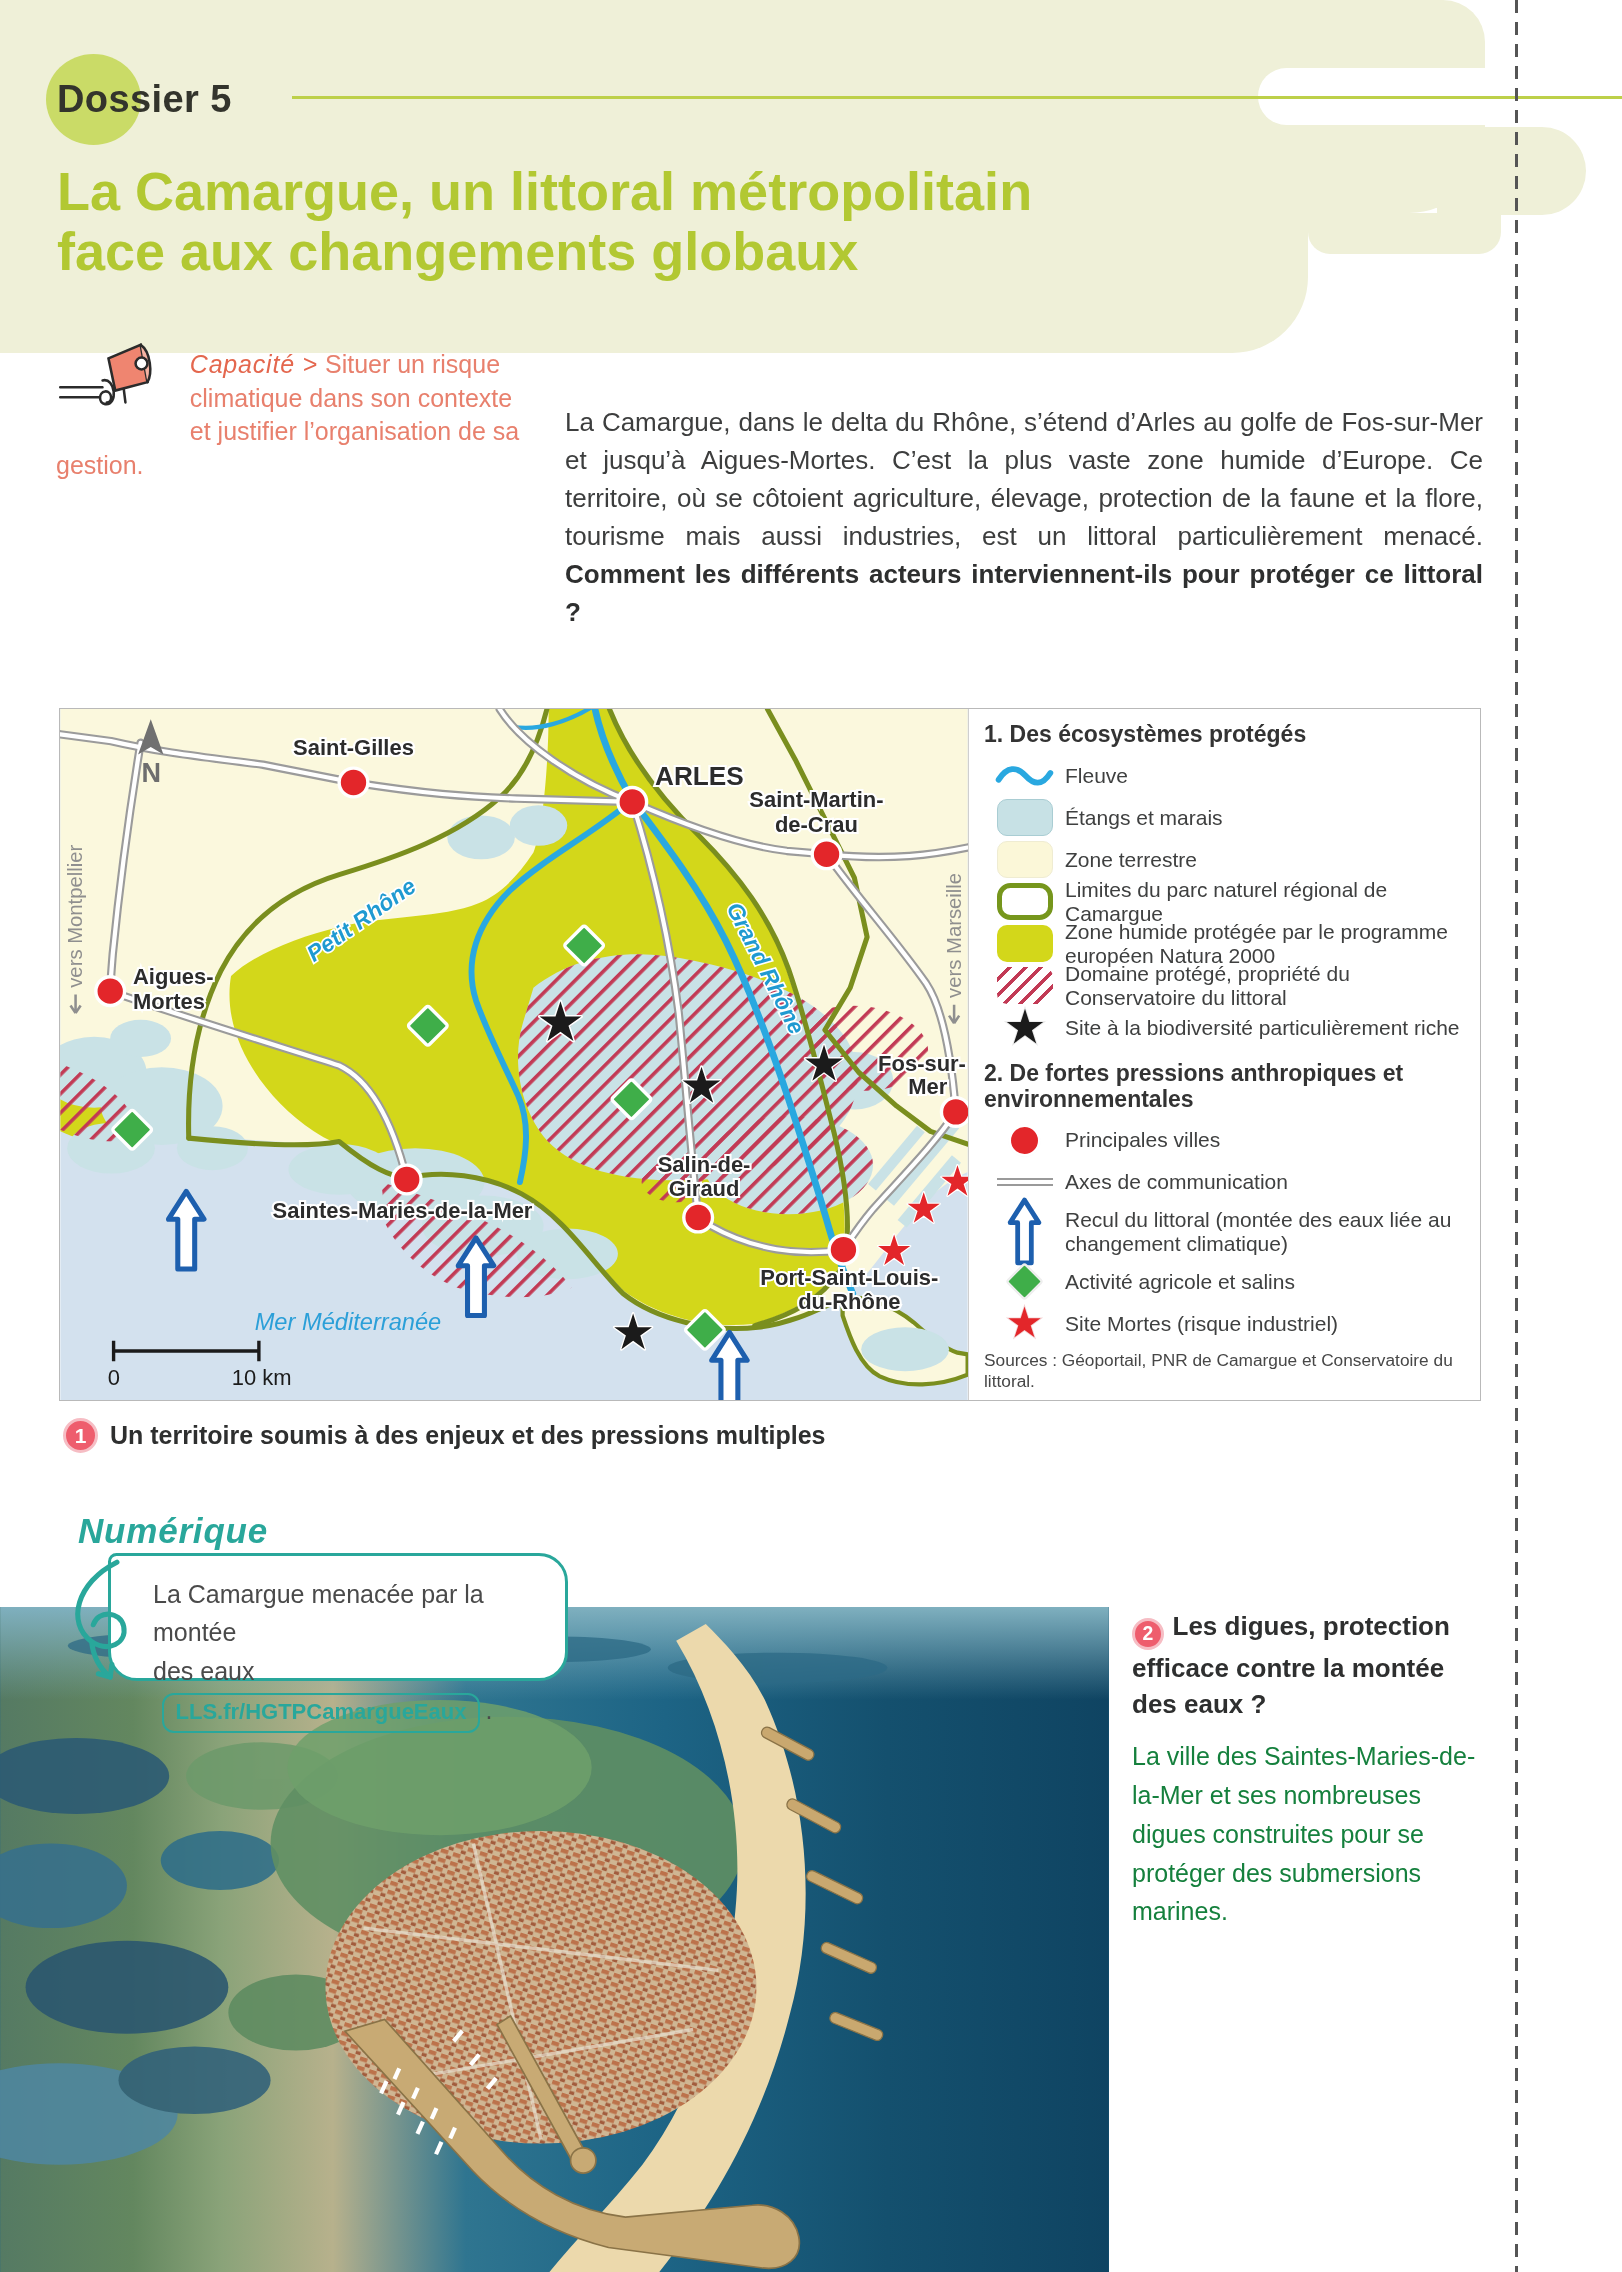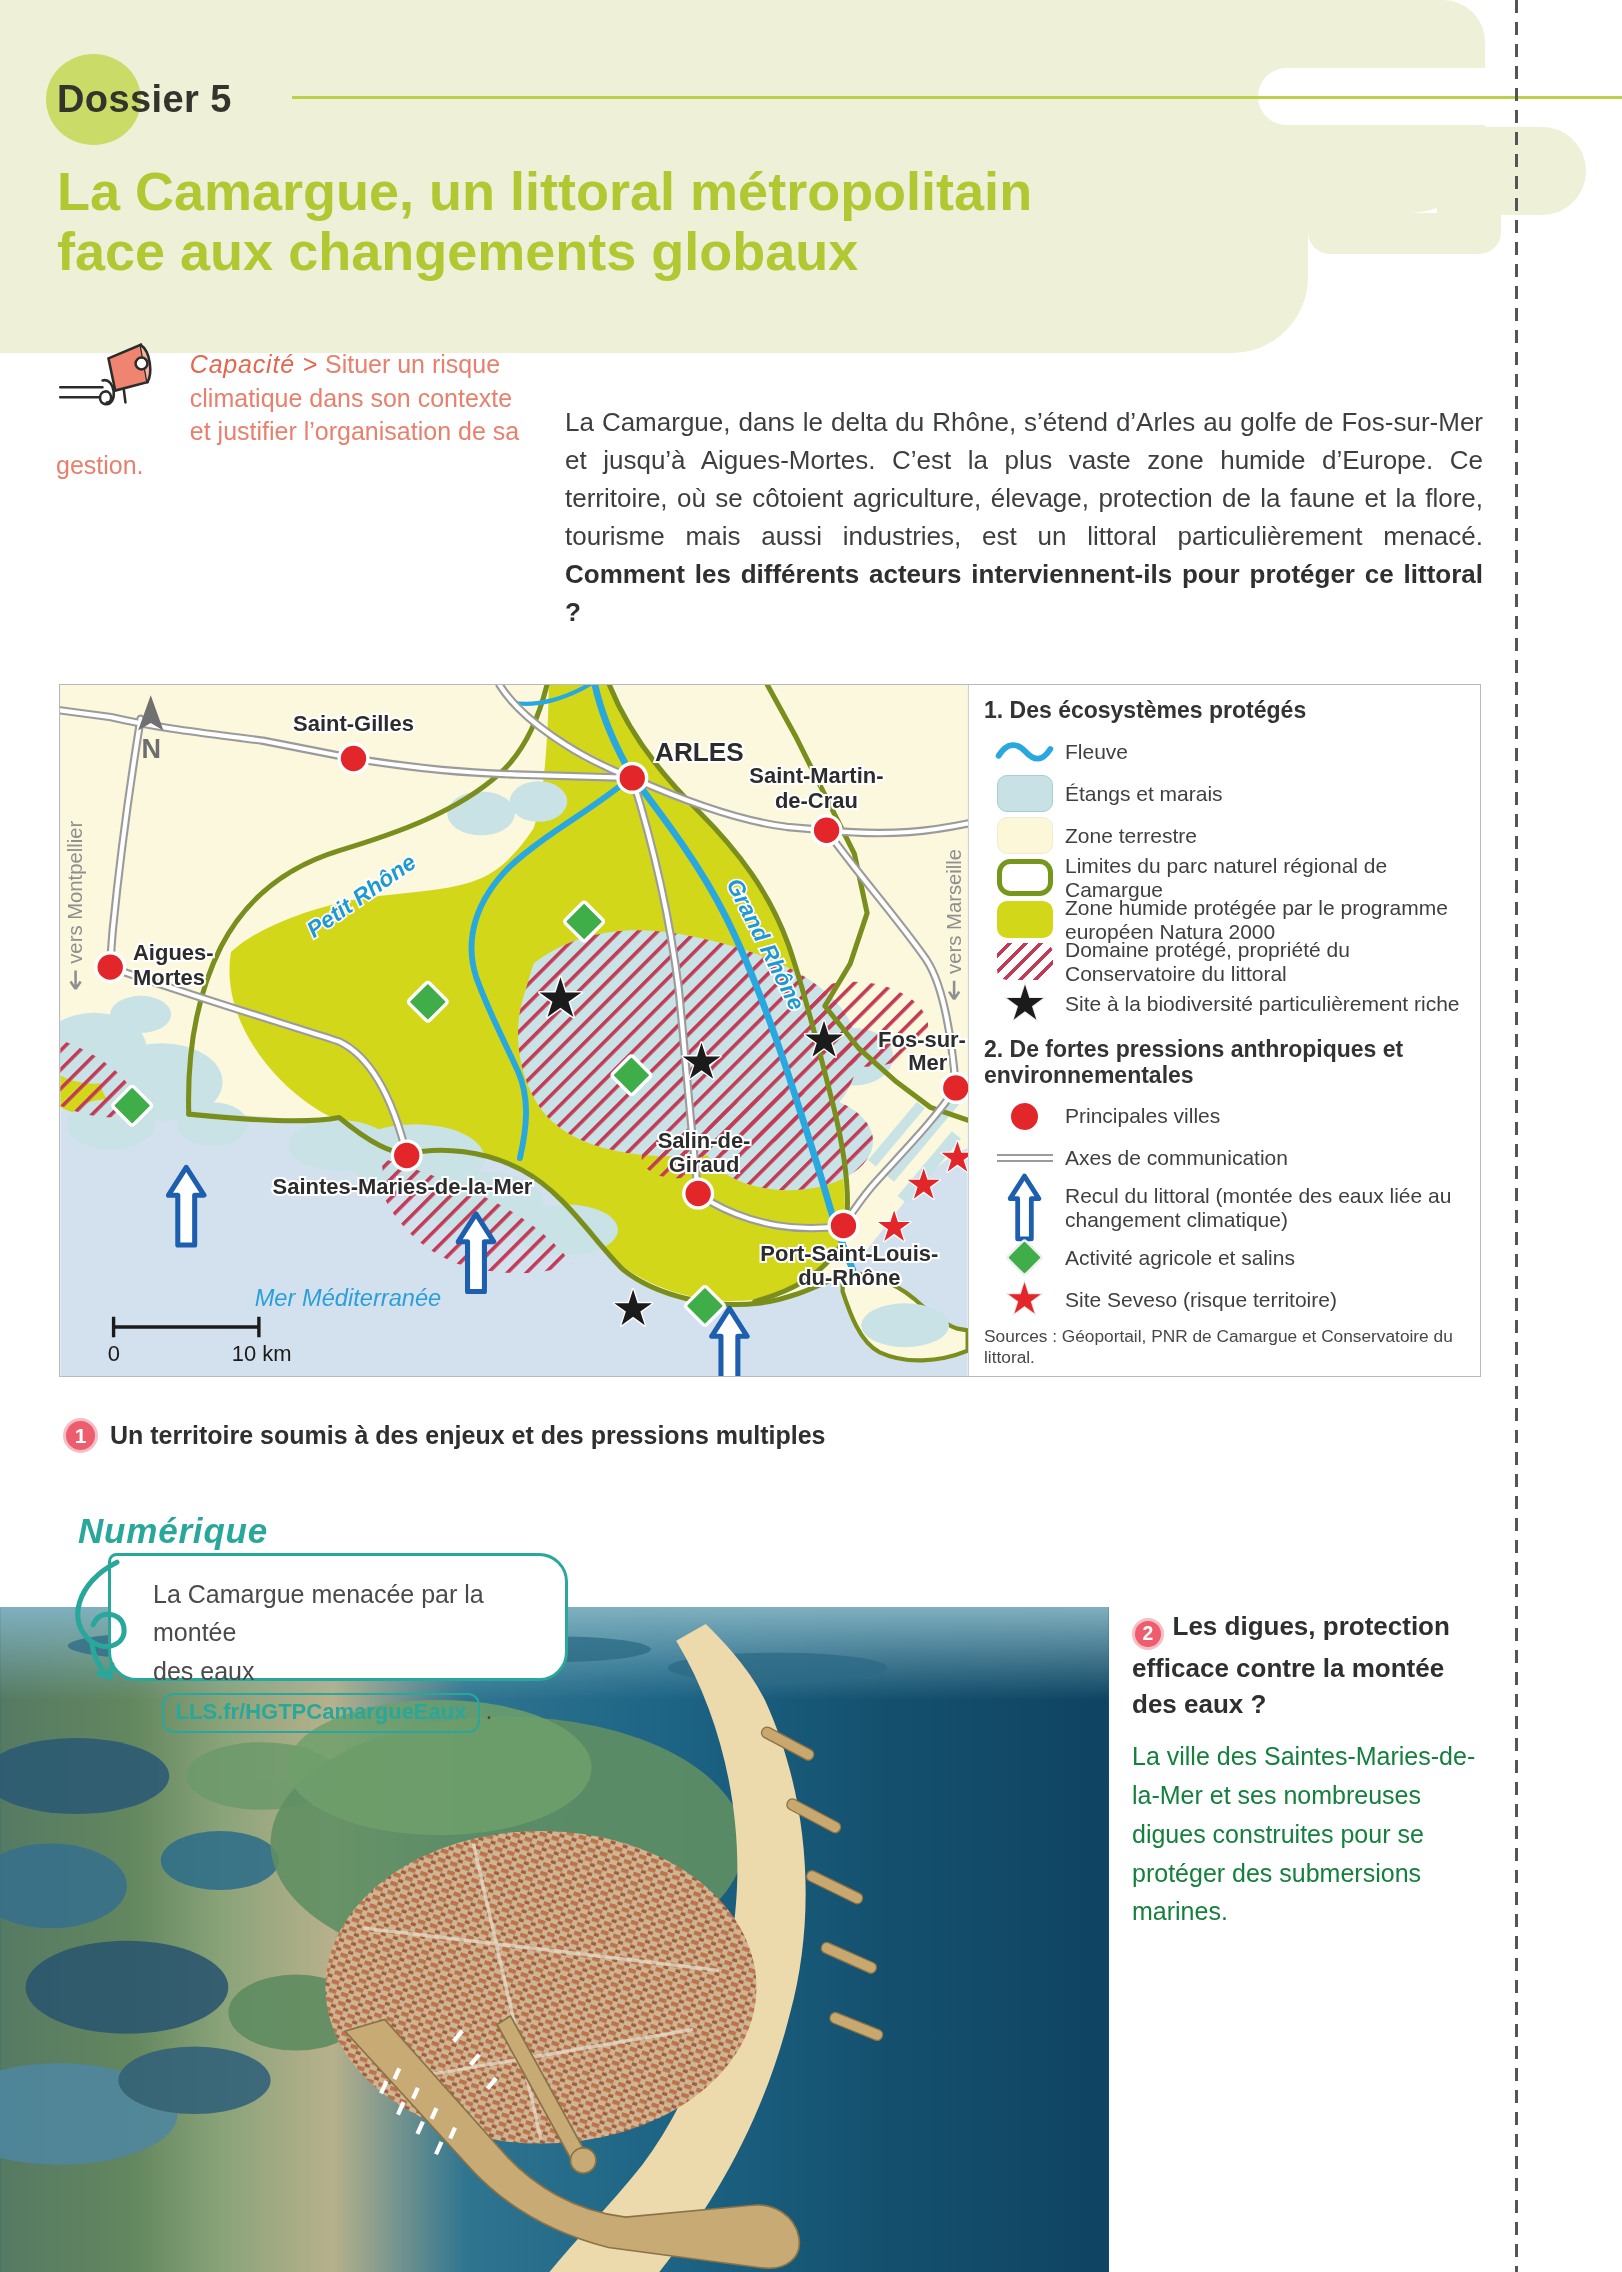--- a/index.html
+++ b/index.html
@@ -20,21 +20,21 @@
   .dossier-label { position:absolute; left:57px; top:78px; font-size:38px; font-weight:bold; color:#33342c; letter-spacing:0.4px; }
   .page-title { position:absolute; left:57px; top:125px; font-size:54px; line-height:1.12; font-weight:bold; color:#b2c832;margin-top:36px; }
   
   .capacite { position:absolute; left:56px; top:348px; width:473px; font-size:25px; line-height:1.34; font-weight:normal; color:#e8806d; }
   .capacite .icon { float:left; width:127px; height:85px; margin:-5px 6.8px 0 0; }
   .capacite .cap-label { color:#e4674e; font-style:italic; letter-spacing:0.8px; }
   
   .intro { position:absolute; left:565px; top:404px; width:918px; font-size:26px; line-height:1.46; color:#3d3e3e; text-align:justify; }
   .intro b { color:#2e2f2f; }
   
-  .figure { position:absolute; left:59px; top:684px; width:1422px; height:693px; border:0.8px solid #b9b9b9; background:#fff; display:flex; }
+  .figure { position:absolute; left:59px; top:708px; width:1422px; height:693px; border:0.8px solid #b9b9b9; background:#fff; display:flex; }
   .map-wrap { width:908px; height:691px; flex:0 0 auto; }
   .legend { flex:1; border-left:0.8px solid #cfcfcf; padding:10px 13.5px 6.8px 15px; display:flex; flex-direction:column; }
   .lg-title { font-size:23px; font-weight:bold; color:#333; margin:3.4px 0 6.8px 0; line-height:1.12; }
   .lg-row { display:flex; align-items:center; margin:2.5px 0; min-height:37px; }
   .lg-ic { flex:0 0 81px; display:flex; justify-content:center; align-items:center; }
   .lg-tx { flex:1; font-size:21px; color:#3f4040; line-height:1.12; }
   .sw { width:56px; height:37px; border-radius:10px; }
   .sw-etang { background:#c7e1e5; border:1.7px solid #a9cdd3; }
   .sw-land { background:#fbf7d8; border:0.8px solid #efecd2; }
   .sw-pnr { background:#fff; border:5px solid #76961c; border-radius:13.5px; }
@@ -373,21 +373,21 @@
       </span>
       <span class="lg-tx">Activité agricole et salins</span>
     </div>
 
     <div class="lg-row">
       <span class="lg-ic">
         <svg width="39" height="39" viewBox="-1.15 -1.15 2.3 2.3">
             <path d="M0,-1 L0.2245,-0.309 L0.951,-0.309 L0.363,0.118 L0.588,0.809 L0,0.382 L-0.588,0.809 L-0.363,0.118 L-0.951,-0.309 L-0.2245,-0.309 Z" fill="#e3262a" stroke="#f3d4d5" stroke-width="0.1" paint-order="stroke"></path>
           </svg>
       </span>
-      <span class="lg-tx">Site Seveso (risque territoire)</span>
+      <span class="lg-tx">Site Mortes (risque industriel)</span>
     </div>
 
     <div class="lg-sources">Sources : Géoportail, PNR de Camargue et Conservatoire du littoral.</div>
   </div>
 </div>
 
 <div class="caption1">
   <span class="badge badge-1">1</span>
   <span class="cap-text">Un territoire soumis à des enjeux et des pressions multiples</span>
 </div>

